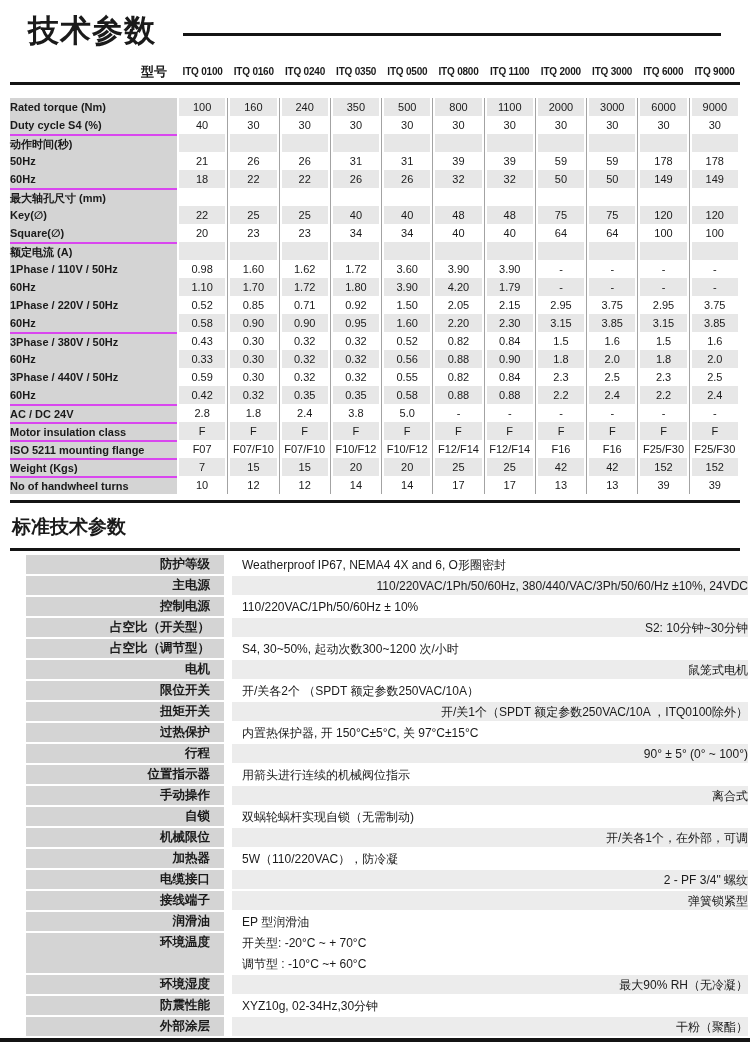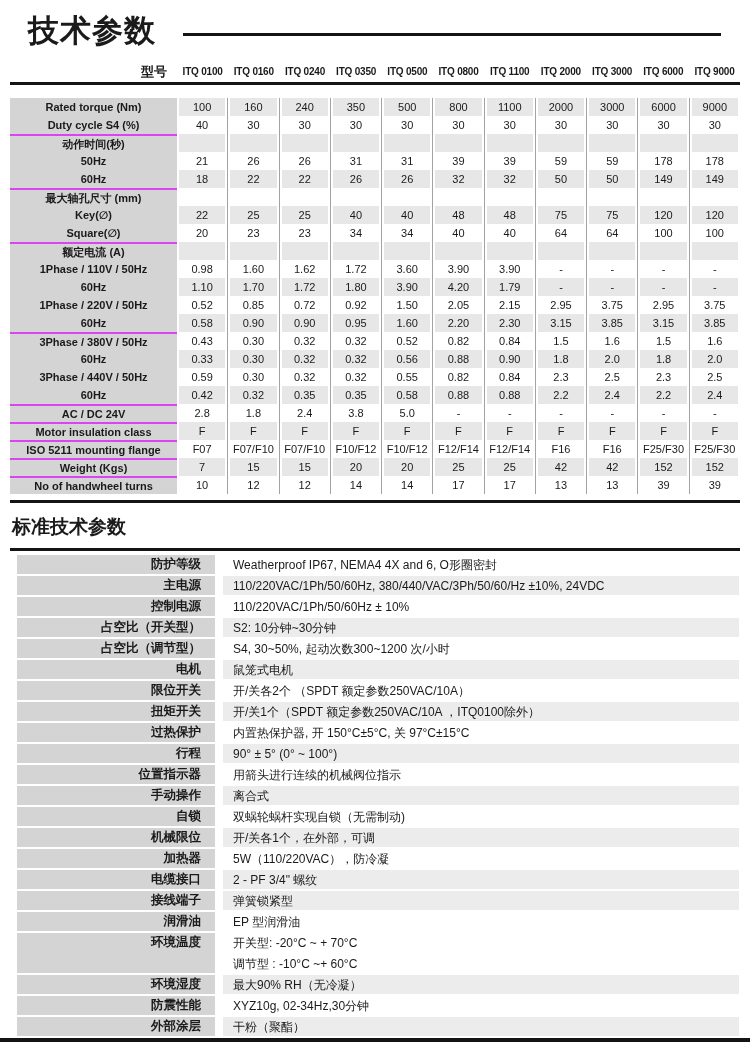--- a/index.html
+++ b/index.html
@@ -17,40 +17,40 @@
                font-size:13px;font-weight:bold;line-height:21px;}
   .model-cell{flex:1;text-align:center;font-size:10px;font-weight:bold;line-height:21px;
               white-space:nowrap;letter-spacing:-0.2px;}
 
   
   .spec-table{position:absolute;left:10px;top:82px;width:730px;
               border-top:3px solid #141414;border-bottom:3px solid #141414;
               padding-top:13px;padding-bottom:6px;box-sizing:content-box;}
   .spec-row{display:flex;height:18px;}
   .spec-label{width:167px;box-sizing:border-box;background:#d4d4d4;
-              text-align:center;font-size:11px;font-weight:bold;
+              text-align:left;font-size:11px;font-weight:bold;
               line-height:18px;white-space:nowrap;}
   .spec-label.gs{border-top:2px solid #d946ef;line-height:16px;}
   .spec-row:first-child .spec-label{border-top:none;line-height:18px;}
   .spec-cell{flex:1;text-align:center;font-size:11px;line-height:18px;white-space:nowrap;}
   .spec-cell + .spec-cell{border-left:1px solid #a3a3a3;}
   .spec-row.band .spec-cell{background:#e7e7e7;box-shadow:inset 2px 0 0 #fff,inset -2px 0 0 #fff;}
 
   
   .section-title{position:absolute;left:12px;top:514px;margin:0;font-size:19px;font-weight:bold;}
   .section-rule{position:absolute;left:10px;top:548px;width:730px;height:3px;background:#141414;}
-  .std-table{position:absolute;left:9px;top:555px;width:730px;}
+  .std-table{position:absolute;left:18px;top:555px;width:730px;}
   .std-row{display:flex;height:21px;}
   .std-row.dbl{height:42px;}
   .std-label{margin-left:8px;width:198px;box-sizing:border-box;background:#d4d4d4;
              border-bottom:2px solid #fff;text-align:right;padding-right:14px;
              font-size:12.5px;font-weight:bold;line-height:19px;white-space:nowrap;}
   .std-value{flex:1;margin-left:8px;box-sizing:border-box;padding-left:10px;
              font-size:12px;line-height:21px;white-space:nowrap;}
-  .std-row.band .std-value{background:#ececec;box-shadow:inset 0 -2px 0 #fff;}
+  .std-row.band .std-value{background:#ececec;box-shadow:inset 0 -2px 0 #fff;text-align:right;}
   .std-row.dbl .std-value div{line-height:21px;}
 
   .bottom-rule{position:absolute;left:0;top:1038px;width:750px;height:4px;background:#141414;}
 </style>
 </head>
 <body>
 
 <div class="page">
 
   <h1 class="title">技术参数</h1>
@@ -215,21 +215,21 @@
           <div class="spec-cell">1.79</div>
           <div class="spec-cell">-</div>
           <div class="spec-cell">-</div>
           <div class="spec-cell">-</div>
           <div class="spec-cell">-</div>
         </div>
         <div class="spec-row">
           <div class="spec-label">1Phase / 220V / 50Hz</div>
           <div class="spec-cell">0.52</div>
           <div class="spec-cell">0.85</div>
-          <div class="spec-cell">0.72</div>
+          <div class="spec-cell">0.71</div>
           <div class="spec-cell">0.92</div>
           <div class="spec-cell">1.50</div>
           <div class="spec-cell">2.05</div>
           <div class="spec-cell">2.15</div>
           <div class="spec-cell">2.95</div>
           <div class="spec-cell">3.75</div>
           <div class="spec-cell">2.95</div>
           <div class="spec-cell">3.75</div>
         </div>
         <div class="spec-row band">

